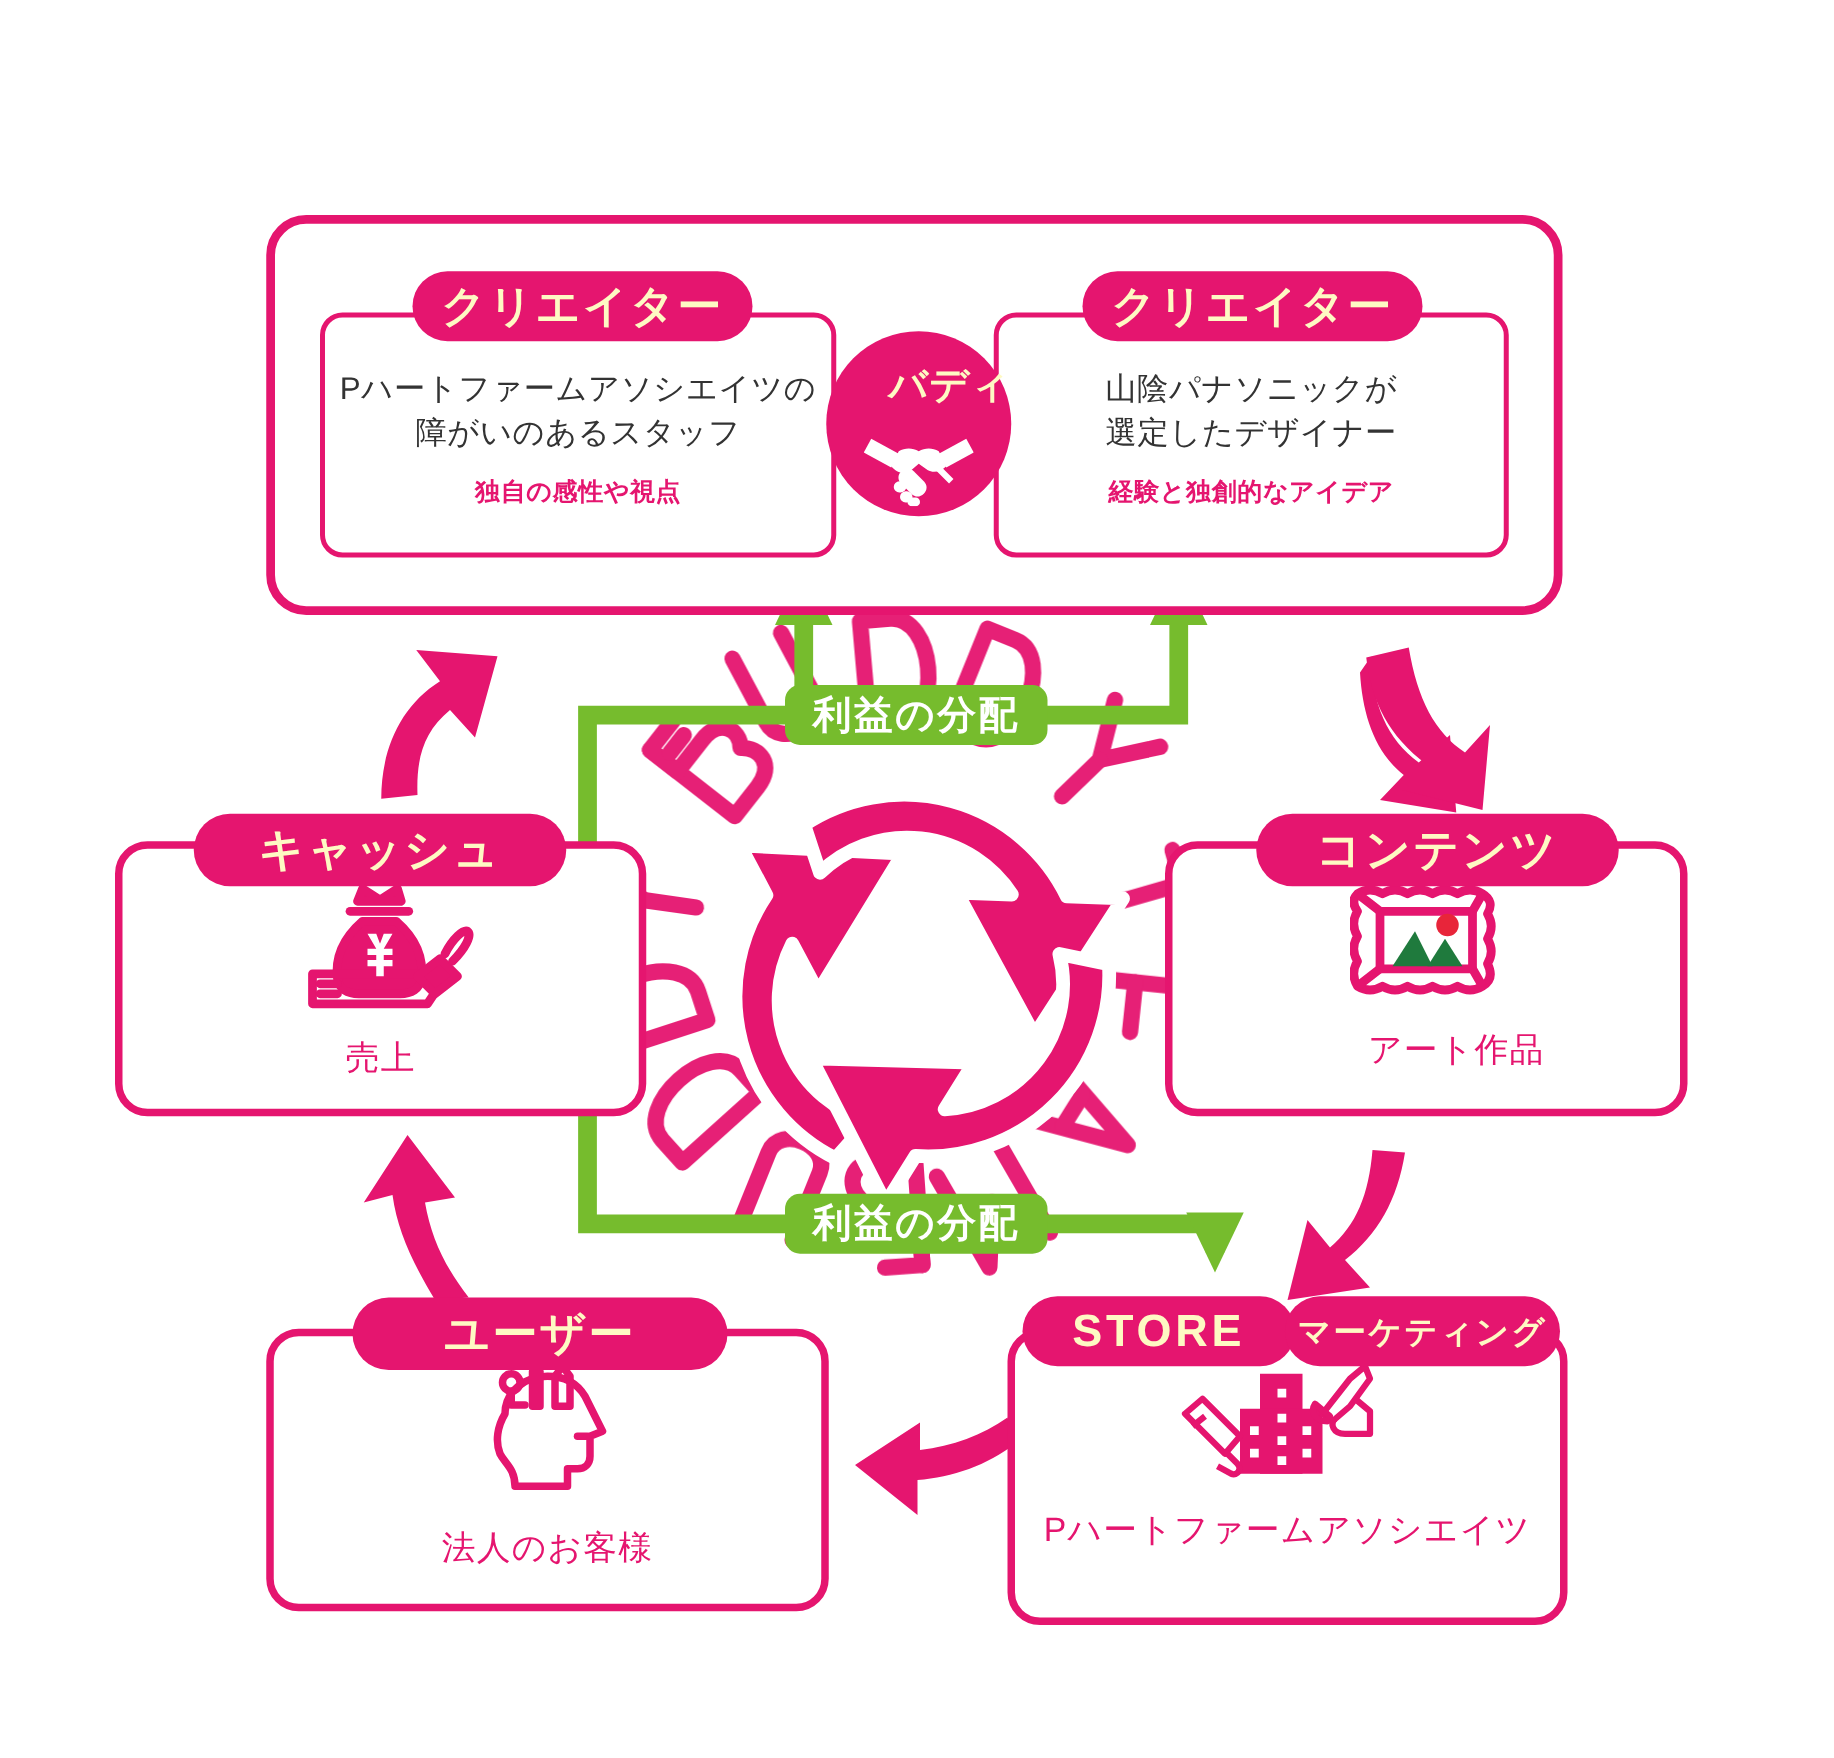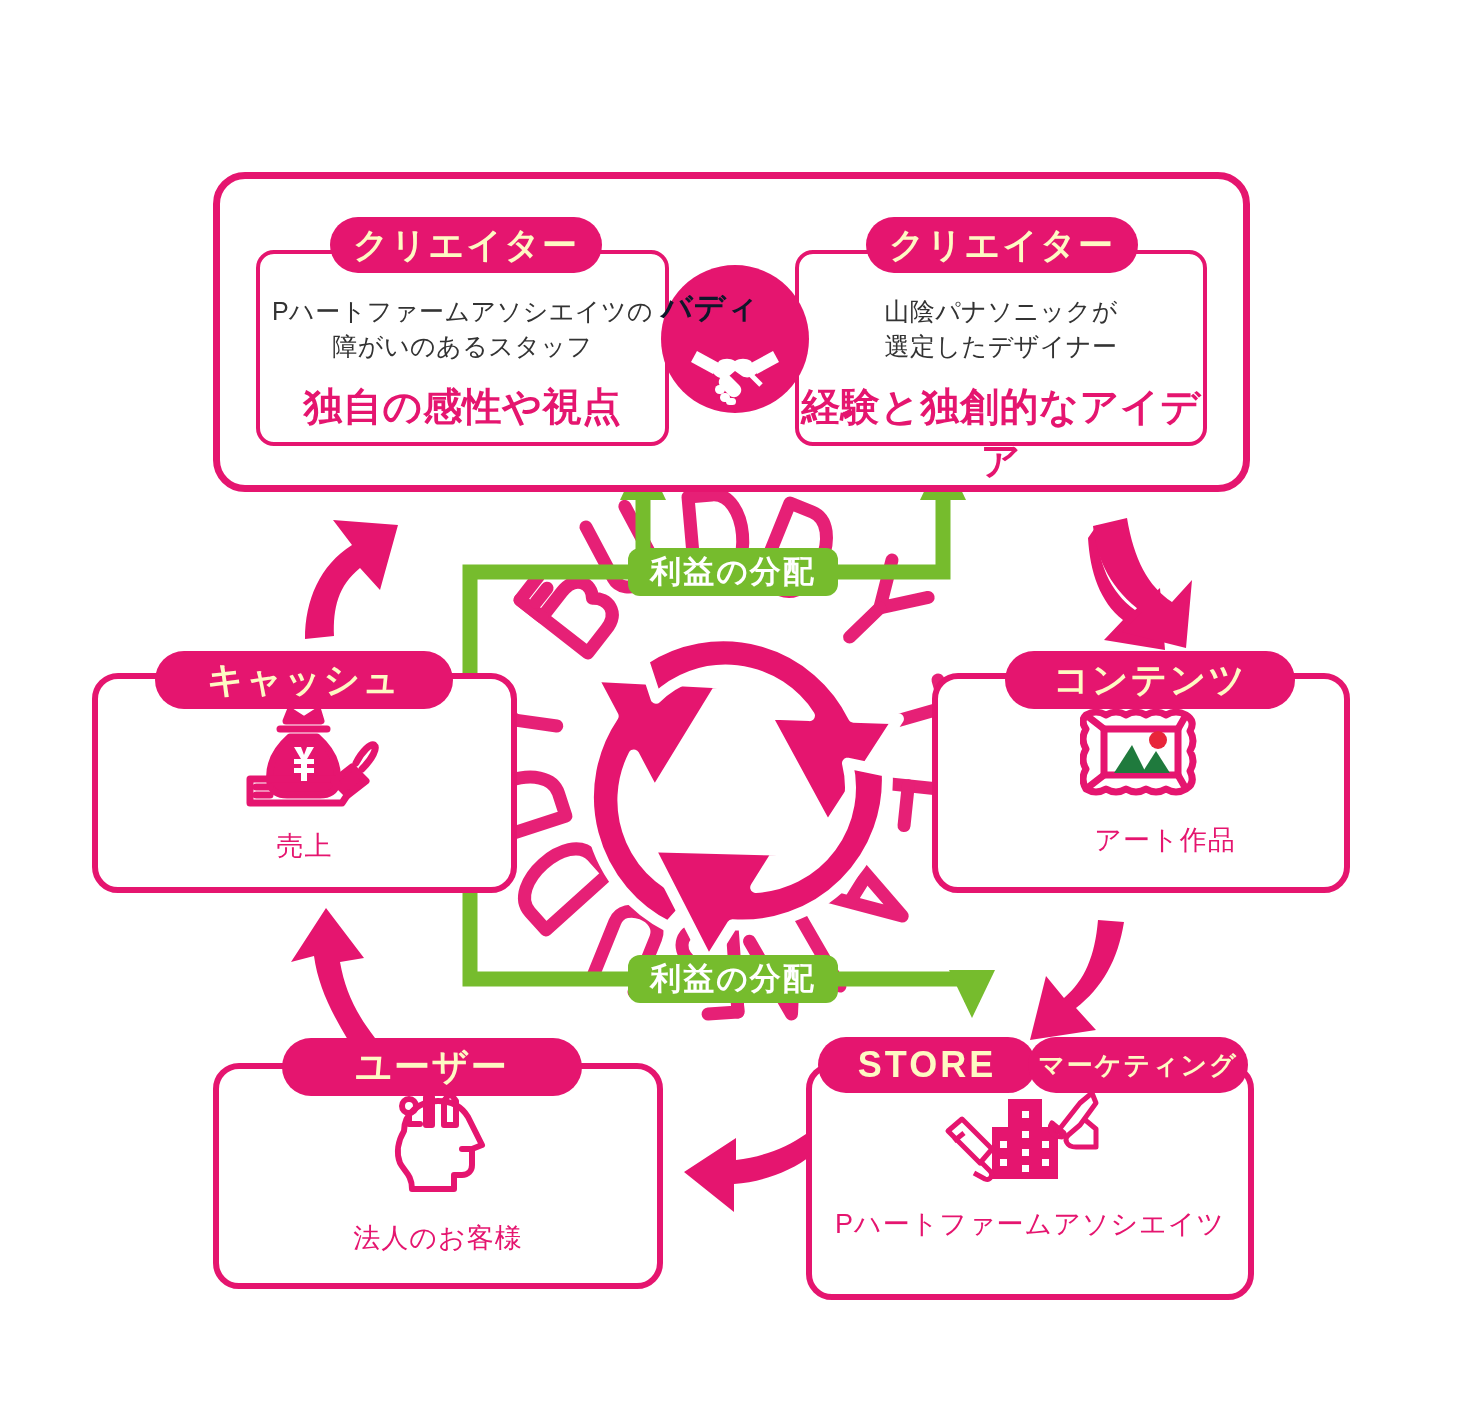--- a/index.html
+++ b/index.html
@@ -65,31 +65,31 @@
   }
   #creator-left-pill{left:330px;top:217px;width:272px;height:56px;font-size:35px;}
   #creator-right-pill{left:866px;top:217px;width:272px;height:56px;font-size:35px;}
 
   .creator-sub{
     position:absolute;width:100%;text-align:center;
     color:#333333;font-size:25px;line-height:1.42;letter-spacing:.5px;
   }
   .creator-hl{
     position:absolute;width:100%;text-align:center;
-    color:var(--pink);font-size:39px;font-weight:bold;letter-spacing:.5px;
+    color:var(--pink);font-size:20px;font-weight:bold;letter-spacing:.5px;
   }
 
   
   #buddy-circle{
     position:absolute;left:661px;top:265px;width:148px;height:148px;
     border-radius:50%;background:var(--pink);z-index:45;
   }
   #buddy-label{
-    position:absolute;left:0;top:22px;width:100%;text-align:left;
-    color:#0f172a;font-size:31px;font-weight:bold;letter-spacing:1px;
+    position:absolute;left:0;top:22px;width:100%;text-align:right;
+    color:#fef9c3;font-size:31px;font-weight:bold;letter-spacing:1px;
   }
   #buddy-icon{position:absolute;left:50%;top:82px;transform:translateX(-50%);}
 
   
   #cash-card{left:92px;top:673px;width:425px;height:220px;}
   #cash-pill{left:155px;top:651px;width:298px;height:58px;font-size:36px;}
   #content-card{left:932px;top:673px;width:418px;height:220px;padding-left:24px;}
   #content-pill{left:1005px;top:651px;width:290px;height:58px;font-size:36px;}
   #user-card{left:213px;top:1063px;width:450px;height:226px;}
   #user-pill{left:282px;top:1038px;width:300px;height:58px;font-size:36px;}

